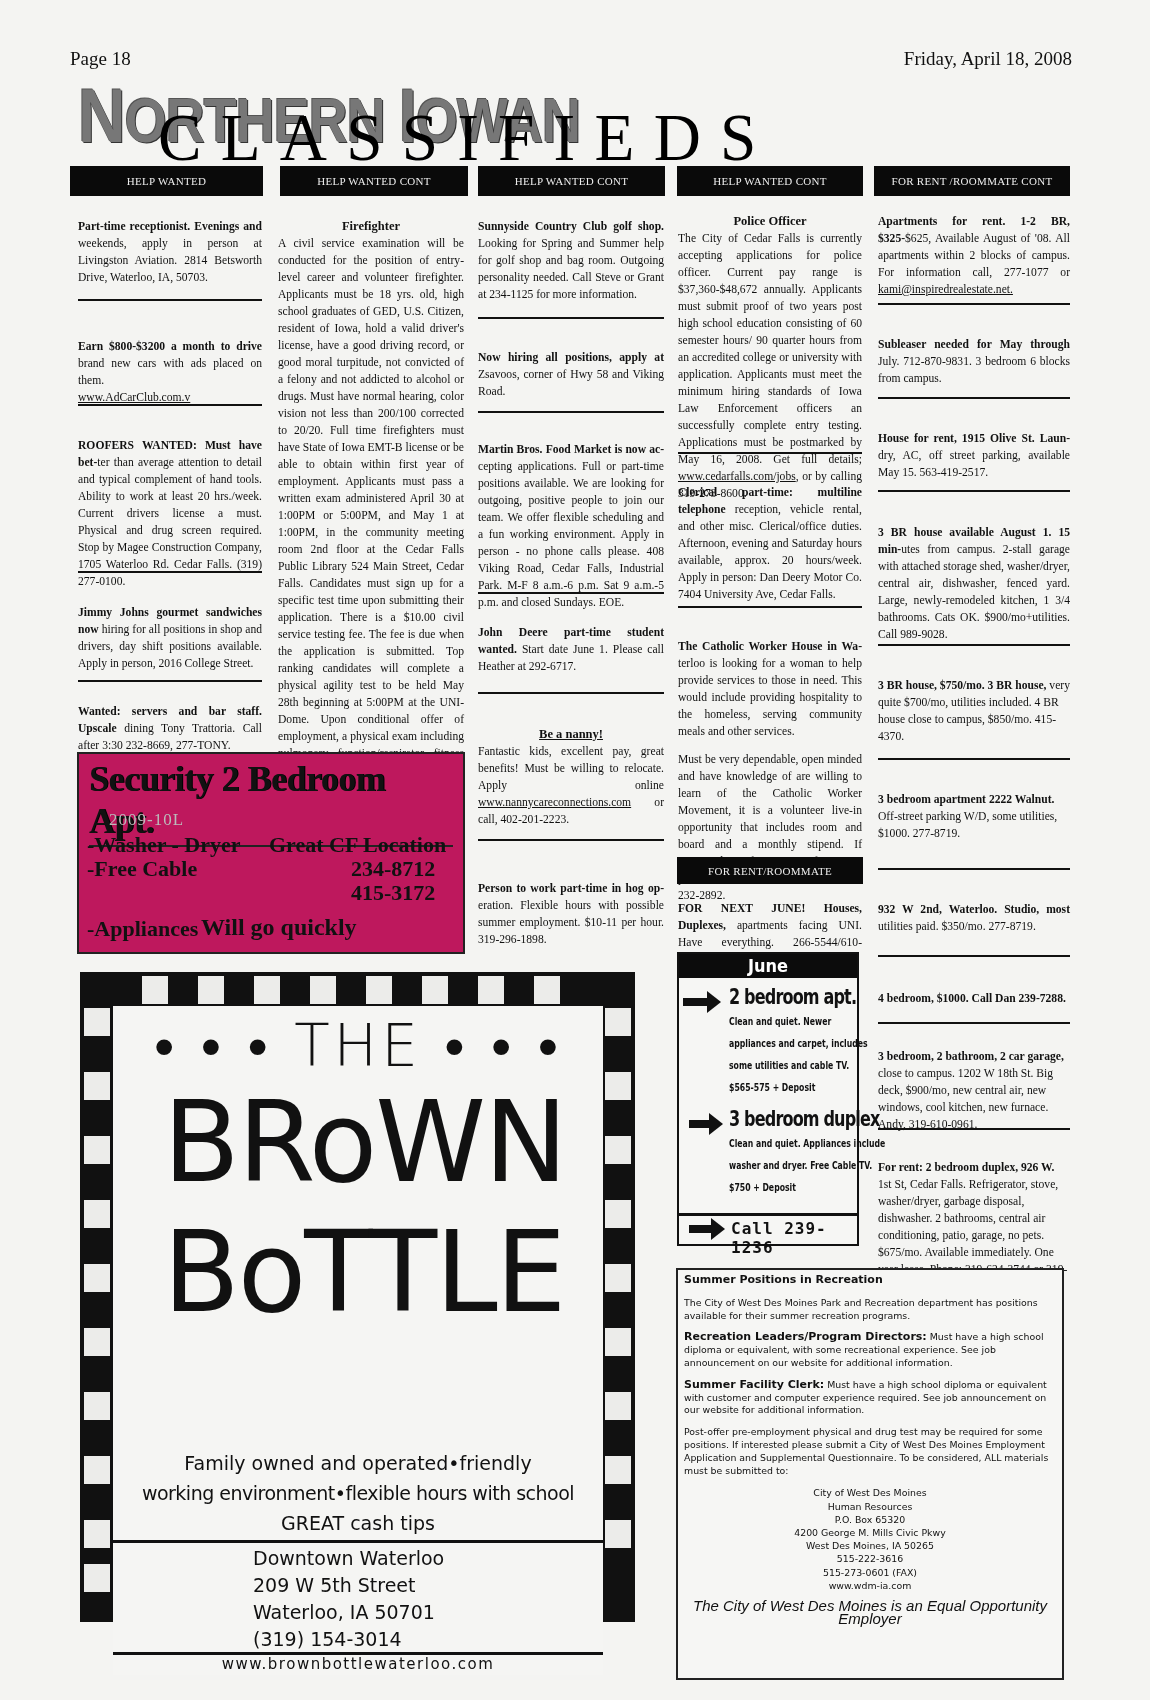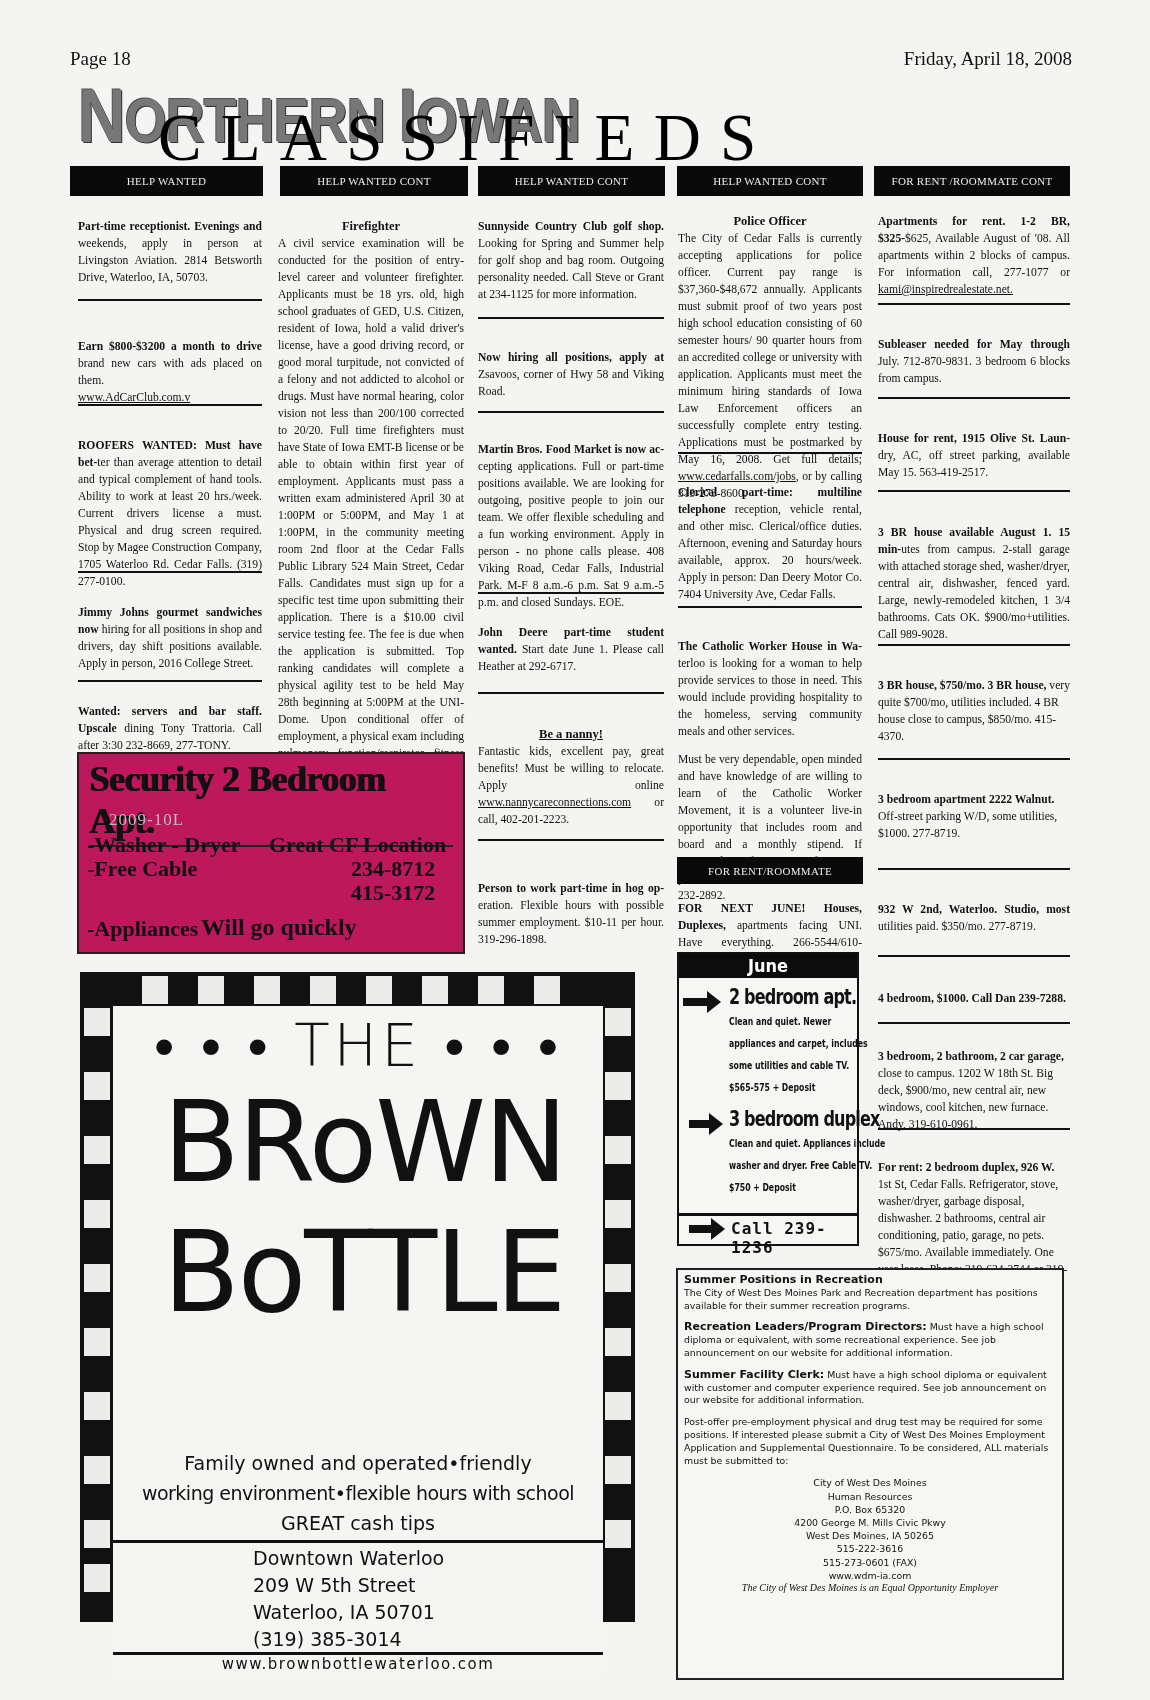--- a/index.html
+++ b/index.html
@@ -80,24 +80,24 @@
   .arrow-head { position:absolute; border-left: 14px solid #111; border-top: 11px solid transparent; border-bottom: 11px solid transparent; }
   .june-call { position:absolute; left:0; bottom:0; width:178px; height:28px; border-top: 3px solid #111; }
 
   
   .rec {
     left: 676px; top: 1268px; width: 384px; height: 408px;
     border: 2px solid #222; background: #f6f6f4;
     font-family: "DejaVu Sans", sans-serif; font-size: 9.4px; line-height: 12.8px;
   }
   .rec p { margin: 0 0 9px 0; padding: 0 6px; }
-  .rec .rec-title { font-weight: 900; font-size: 11px; padding: 4px 19px 0 6px; margin-bottom: 0; }
+  .rec .rec-title { font-weight: 900; font-size: 11px; padding: 4px 19px 0 6px; margin-bottom: 10px; }
   .rec .k { font-weight: 900; font-size: 11px; }
   .rec .addr { text-align: center; line-height: 13.2px; margin-top: 4px; }
-  .rec .foot { text-align: center; font-family: Liberation Serif, serif; font-style: italic; font-size: 10px; }
+  .rec .foot { text-align: center; font-family: Liberation Sans, sans-serif; font-style: italic; font-size: 15px; margin-top: 8px; }
 </style>
 </head>
 <body>
 
 <div class="abs page-num">Page 18</div>
 <div class="abs date">Friday, April 18, 2008</div>
 <div class="abs masthead"><span class="cap">N</span><span>ORTHERN </span><span class="cap">I</span><span>OWAN</span></div>
 <div class="abs classifieds">CLASSIFIEDS</div>
 
 <div class="abs section-bar" style="left:70px;width:193px;">HELP WANTED</div>
@@ -296,21 +296,21 @@
   </div>
   <div class="bb-divider" style="left:33px;top:573px;width:490px;"></div>
 </div>
 
 <div class="abs" style="left:113px;top:1548px;width:490px;height:0;"></div>
 <div class="abs" style="left:113px;top:1540px;width:490px;height:112px;background:#f5f5f3;border-top:3px solid #111;font-family:'DejaVu Sans',sans-serif;">
   <div style="position:absolute;left:140px;top:2px;font-size:19px;line-height:27px;">
     <div>Downtown Waterloo</div>
     <div>209 W 5th Street</div>
     <div>Waterloo, IA 50701</div>
-    <div>(319) 385-3014</div>
+    <div>(319) 154-3014</div>
   </div>
 </div>
 <div class="abs" style="left:113px;top:1652px;width:490px;height:20px;background:#f5f5f3;border-top:3px solid #111;text-align:center;font-family:'DejaVu Sans',sans-serif;font-size:15px;letter-spacing:1.5px;line-height:19px;">www.brownbottlewaterloo.com</div>
 
 <div class="abs rec">
   <p class="rec-title">Summer Positions in Recreation</p>
   <p>The City of West Des Moines Park and Recreation department has positions available for their summer recreation programs.</p>
   <p><span class="k">Recreation Leaders/Program Directors:</span><span> Must have a high school diploma or equivalent, with some recreational experience. See job announcement on our website for additional information.</span></p>
   <p><span class="k">Summer Facility Clerk:</span><span> Must have a high school diploma or equivalent with customer and computer experience required. See job announcement on our website for additional information.</span></p>
   <p>Post-offer pre-employment physical and drug test may be required for some positions. If interested please submit a City of West Des Moines Employment Application and Supplemental Questionnaire. To be considered, ALL materials must be submitted to:</p>

